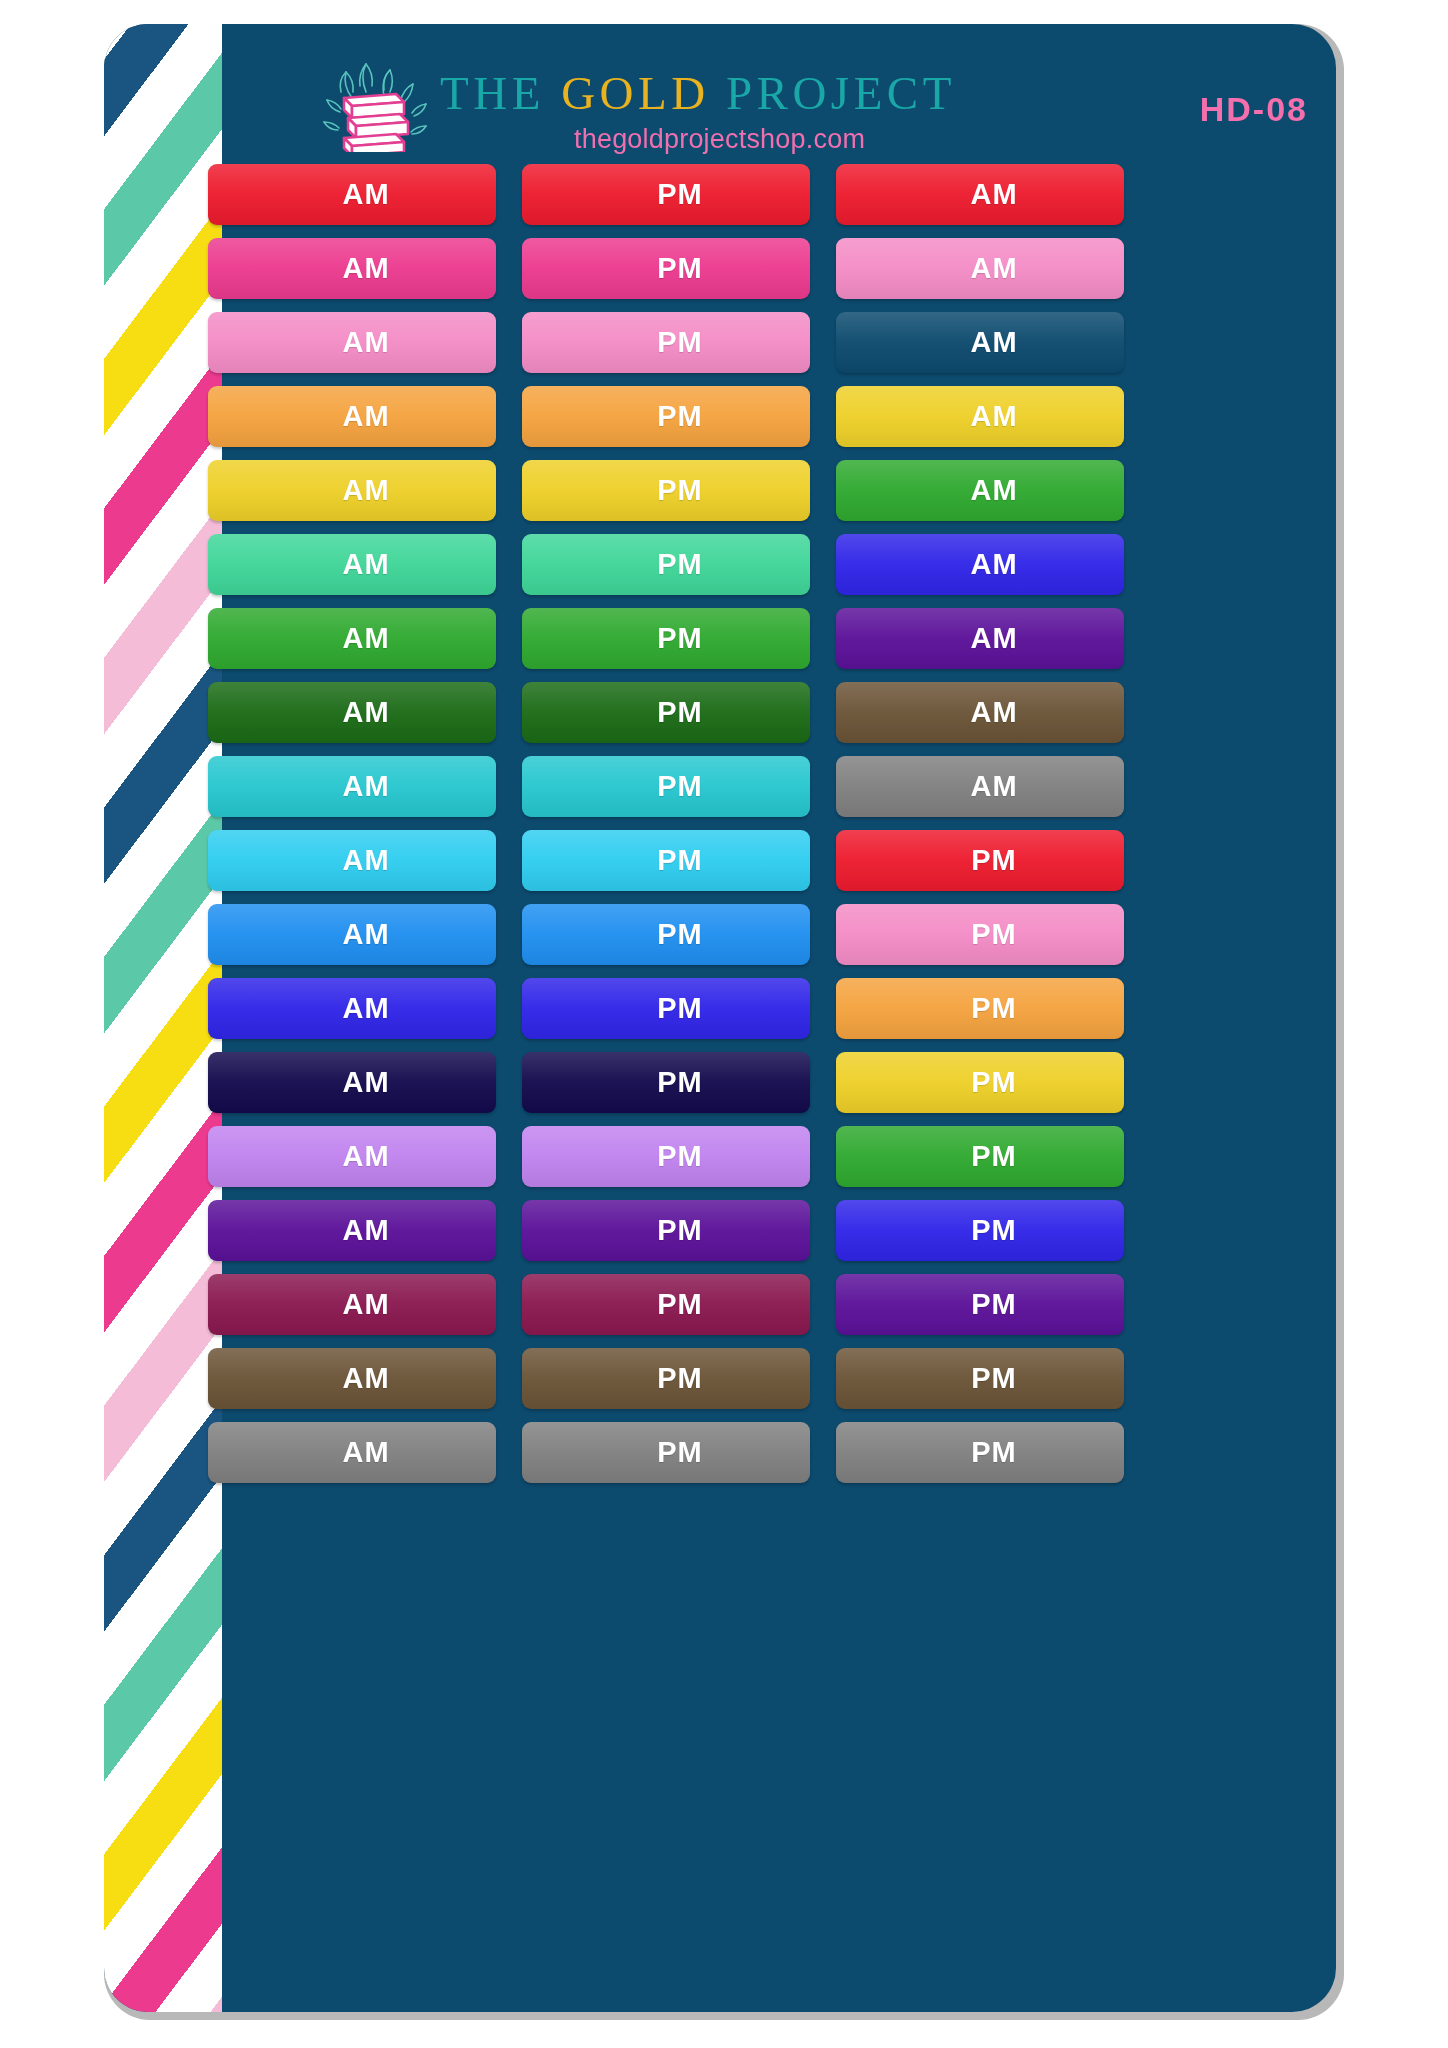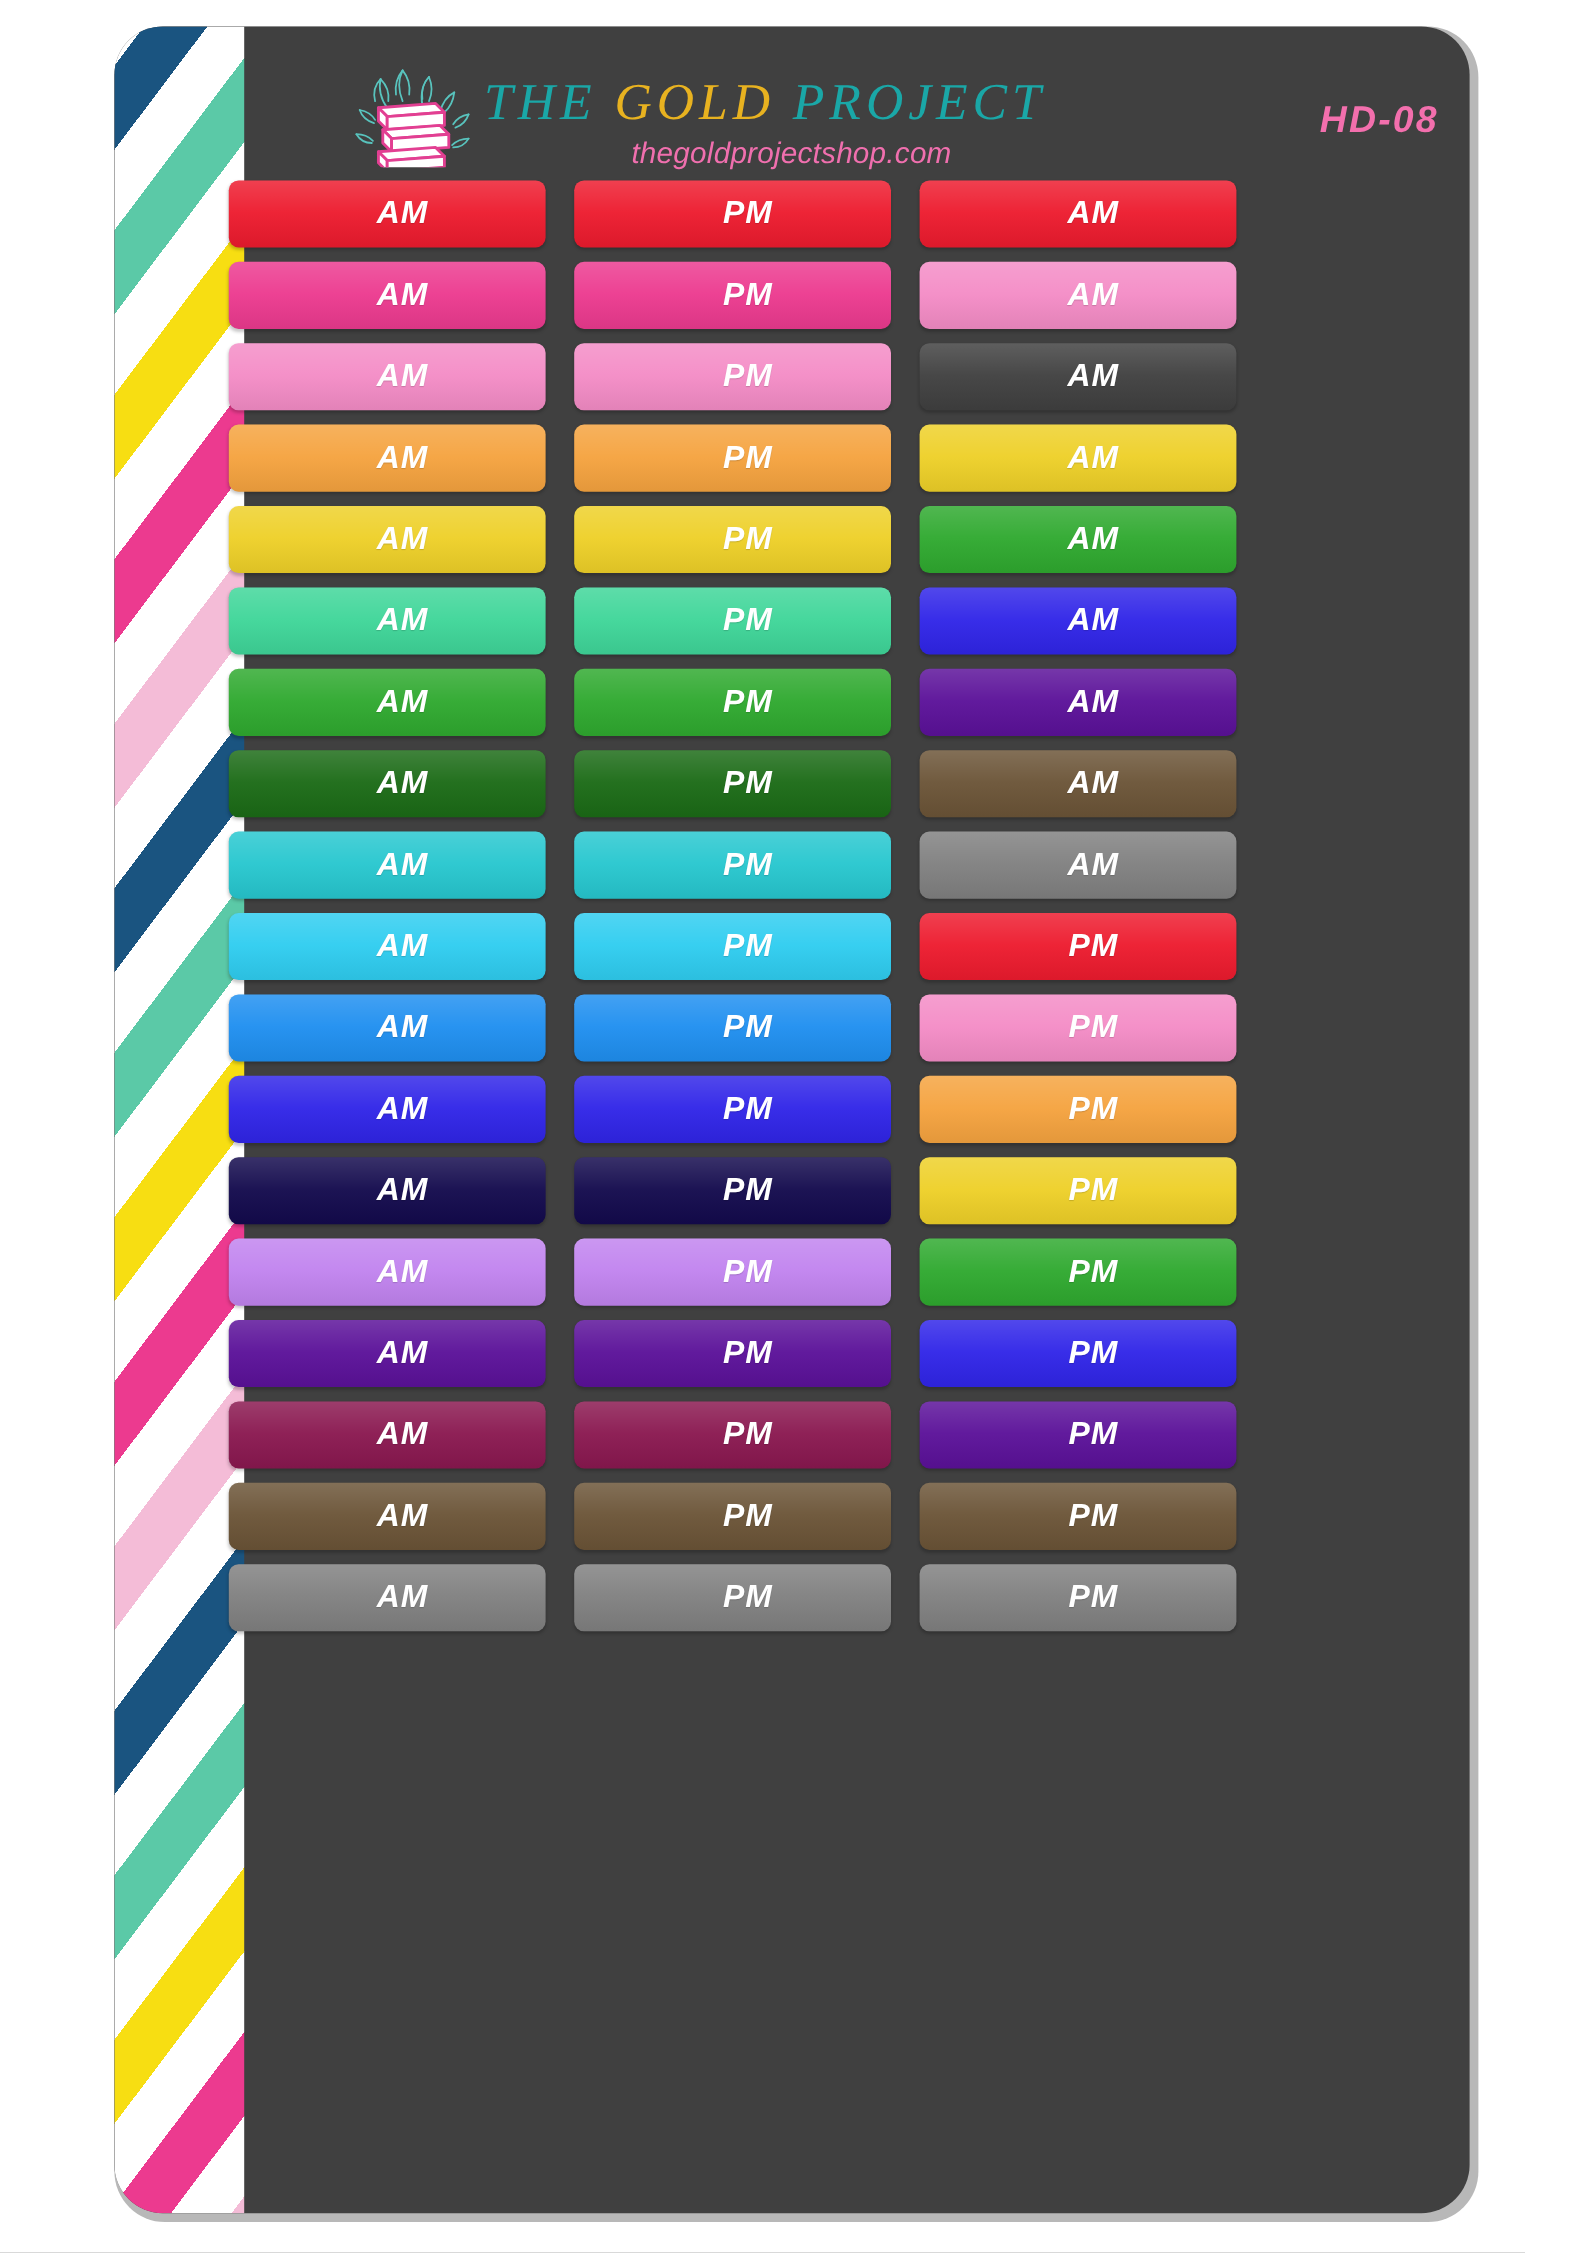--- a/index.html
+++ b/index.html
@@ -16,24 +16,23 @@
   }
   
   #sheet-shadow{
     position:absolute; left:0; top:0; width:100%; height:100%;
     background:#b8b8b8;
     border-radius:46px;
   }
   #sheet{
     position:absolute; left:0; top:0;
     width:1232px; height:1988px;
-    background:#404040;
+    background:#0c4a6e;
     border-radius:44px;
     overflow:hidden;
-    font-style:italic;
   }
   
   #stripe-band{
     position:absolute; left:0; top:0;
     width:118px; height:100%;
     overflow:hidden;
   }
   #stripe-inner{
     position:absolute;
     left:-340px; top:-240px;

